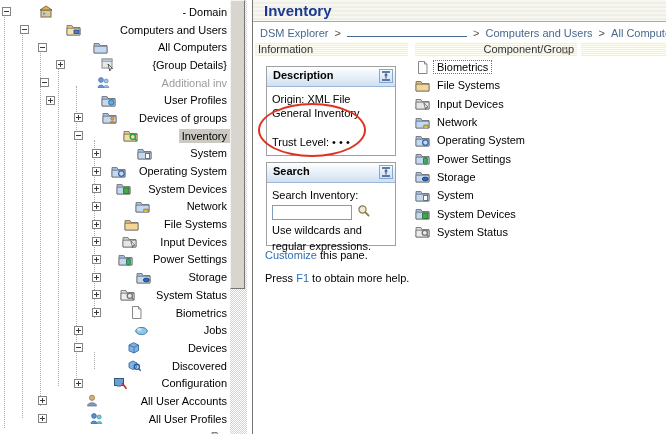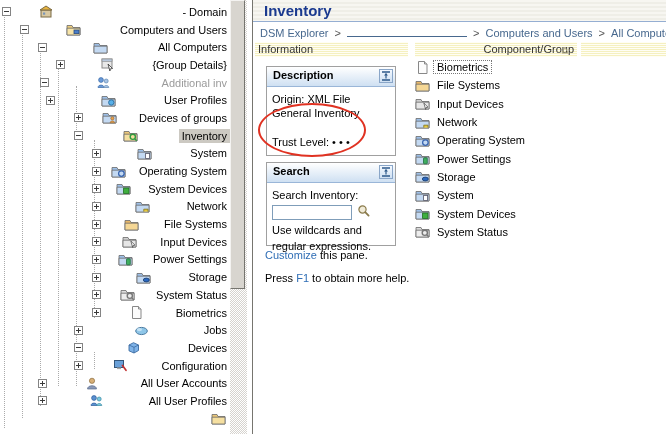--- a/index.html
+++ b/index.html
@@ -313,20 +313,31 @@
         </div>
         <div class="tree-row" style="padding-left: 74px;">
           <span class="expander minus"></span>
           <span class="tree-icon">
             <svg width="15" height="15" viewBox="0 0 15 15">
               <path d="M3 5l4.5-2.3L12.5 5v5.5L8 13 3 10.8z" fill="#7fb3e8" stroke="#3a6aa0" stroke-width="0.9"></path>
               <path d="M3 5l5 2.3 4.5-2.3M8 7.3V13" stroke="#3a6aa0" fill="none" stroke-width="0.8"></path>
             </svg>
           </span>
           <span class="tree-label">Devices</span>
+        </div>
+        <div class="tree-row" style="padding-left: 92px;">
+          <span class="expander none"></span>
+          <span class="tree-icon">
+            <svg width="15" height="15" viewBox="0 0 15 15">
+              <path d="M2 5l4-2L10 5v4.5L6 11.5 2 9.5z" fill="#7fb3e8" stroke="#3a6aa0" stroke-width="0.9"></path>
+              <circle cx="9.8" cy="8.8" r="2.6" fill="none" stroke="#2a5a9a" stroke-width="1.4"></circle>
+              <path d="M11.7 10.7l2 2" stroke="#2a5a9a" stroke-width="1.4"></path>
+            </svg>
+          </span>
+          <span class="tree-label">Discovered</span>
         </div>
         <div class="tree-row" style="padding-left: 74px;">
           <span class="expander plus"></span>
           <span class="tree-icon">
             <svg width="15" height="15" viewBox="0 0 15 15">
               <rect x="1.5" y="2.5" width="9" height="7" fill="#6aa0d8" stroke="#34567a"></rect>
               <rect x="4" y="9.5" width="4" height="1.6" fill="#a8a8a8"></rect>
               <path d="M9.5 7.5l3.5 4.8" stroke="#c03030" stroke-width="1.7" stroke-linecap="round"></path>
             </svg>
           </span>

